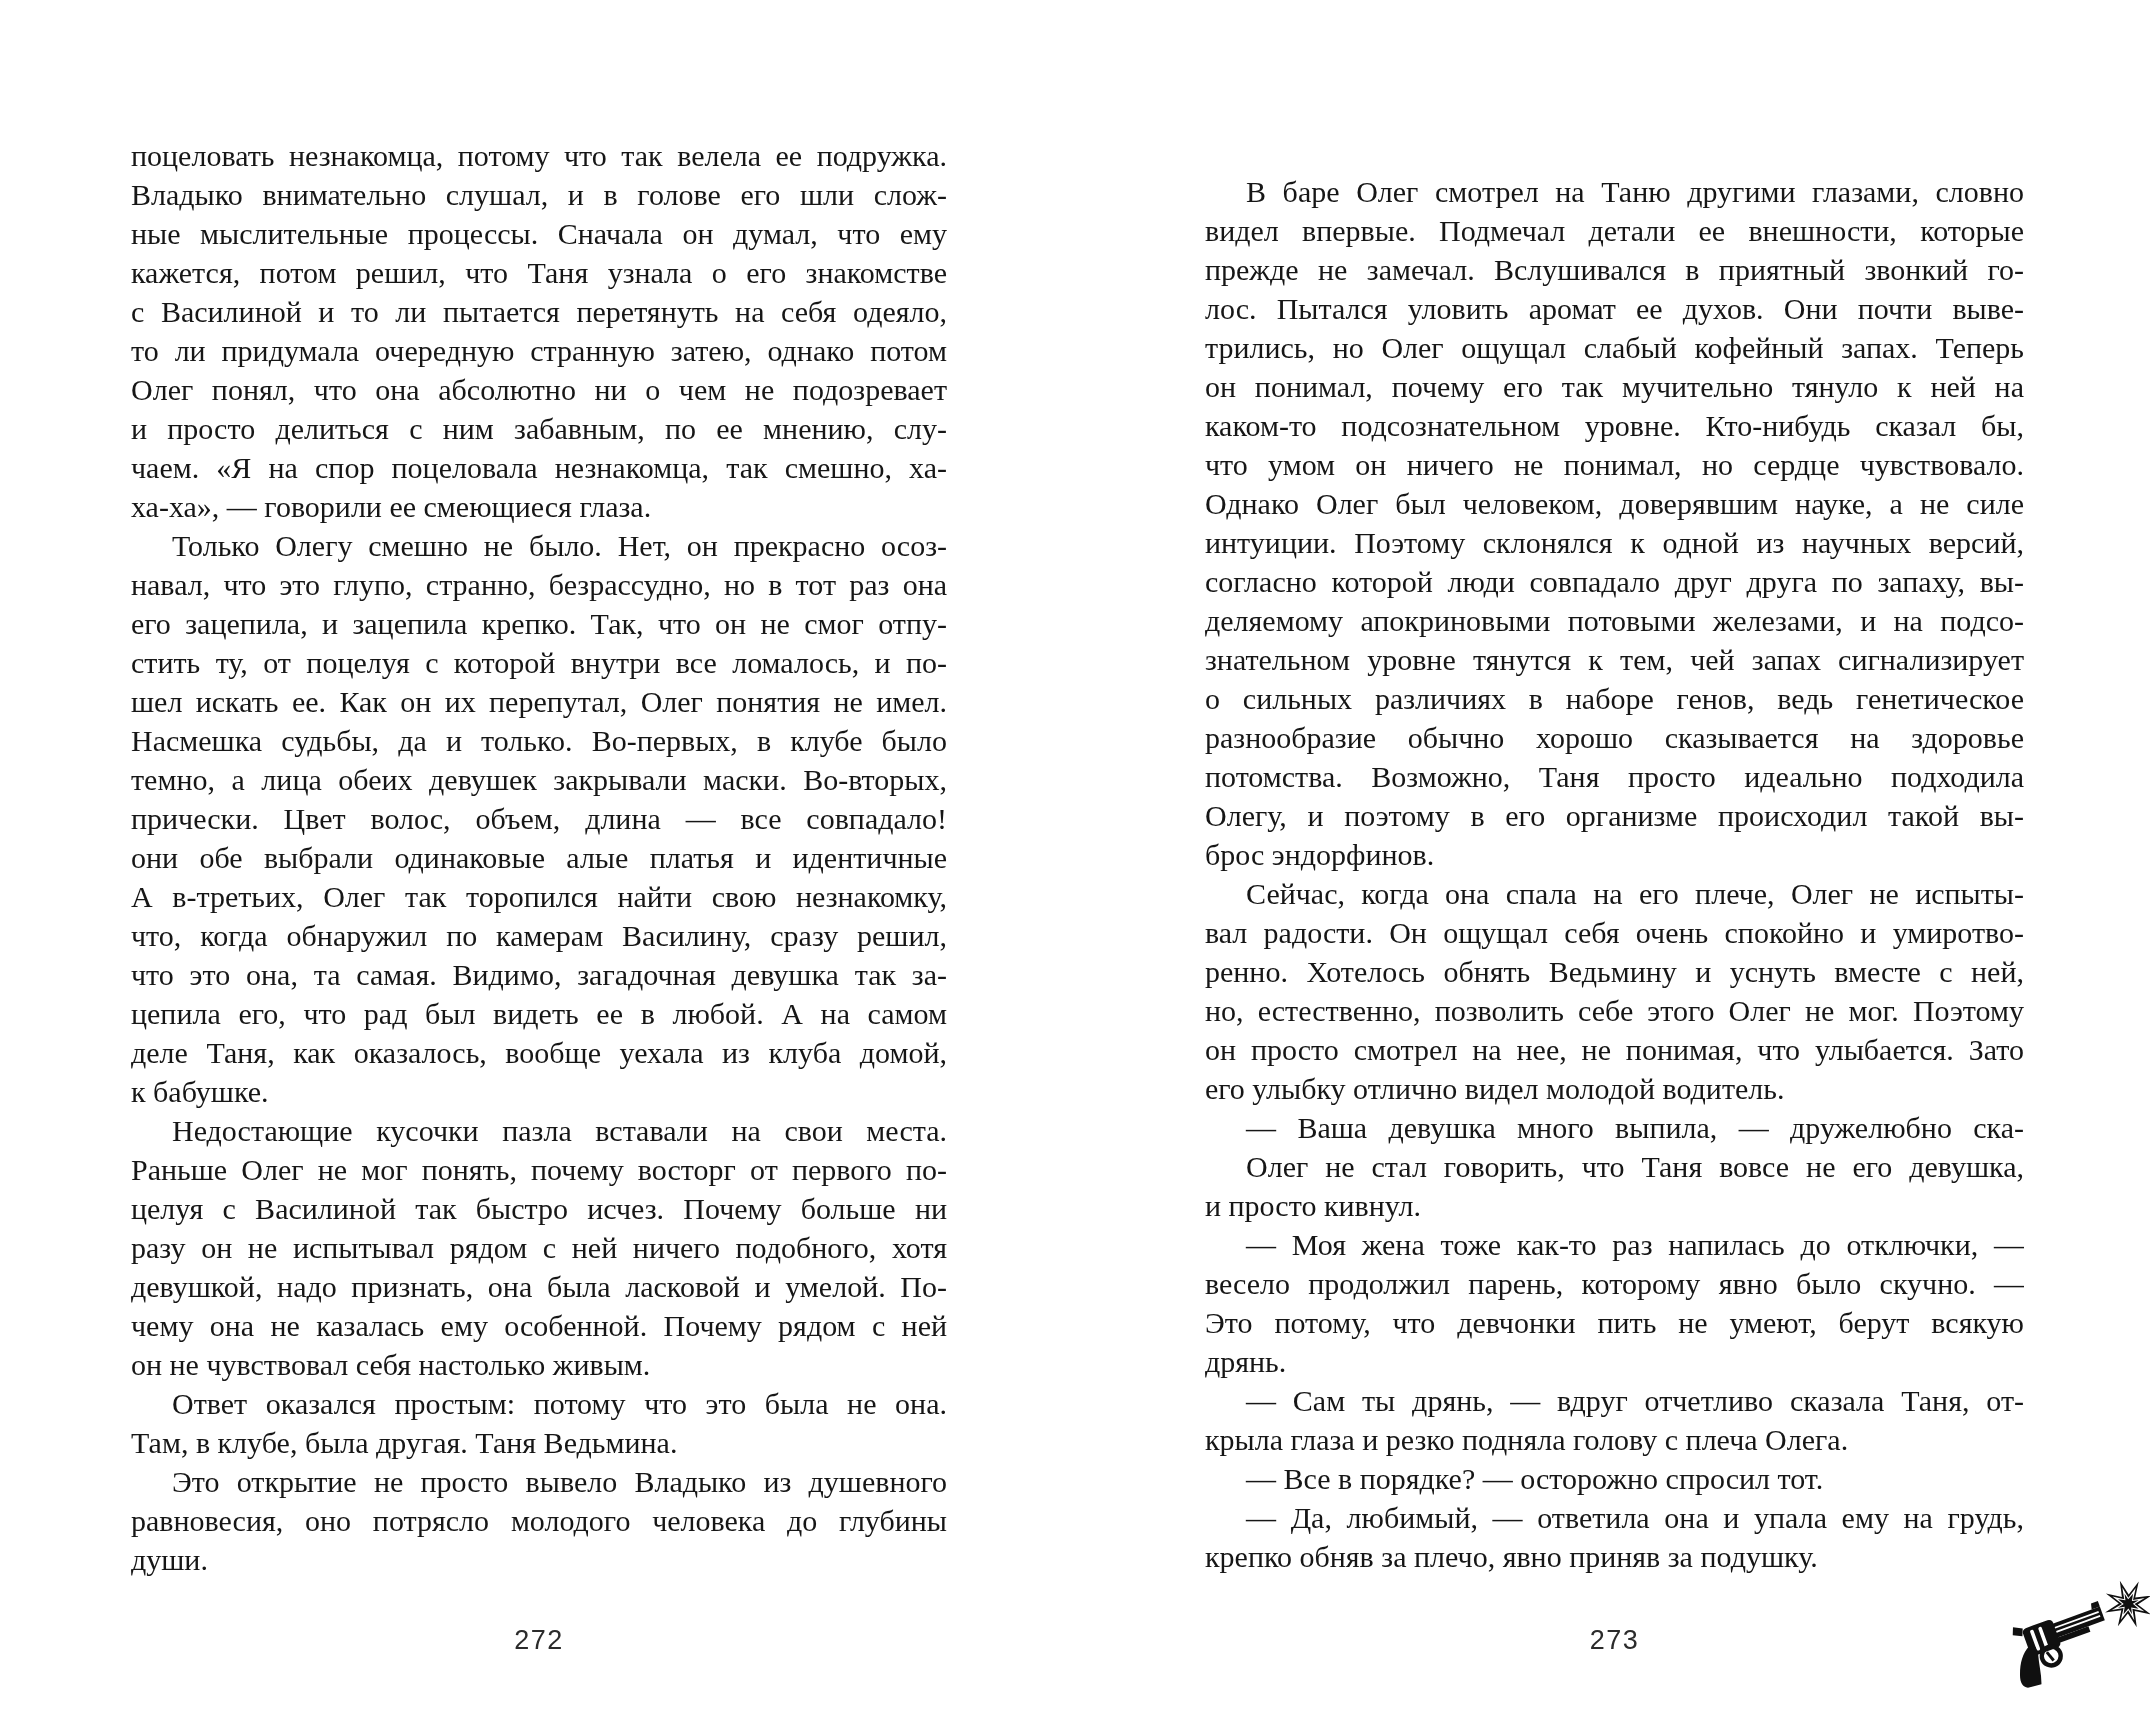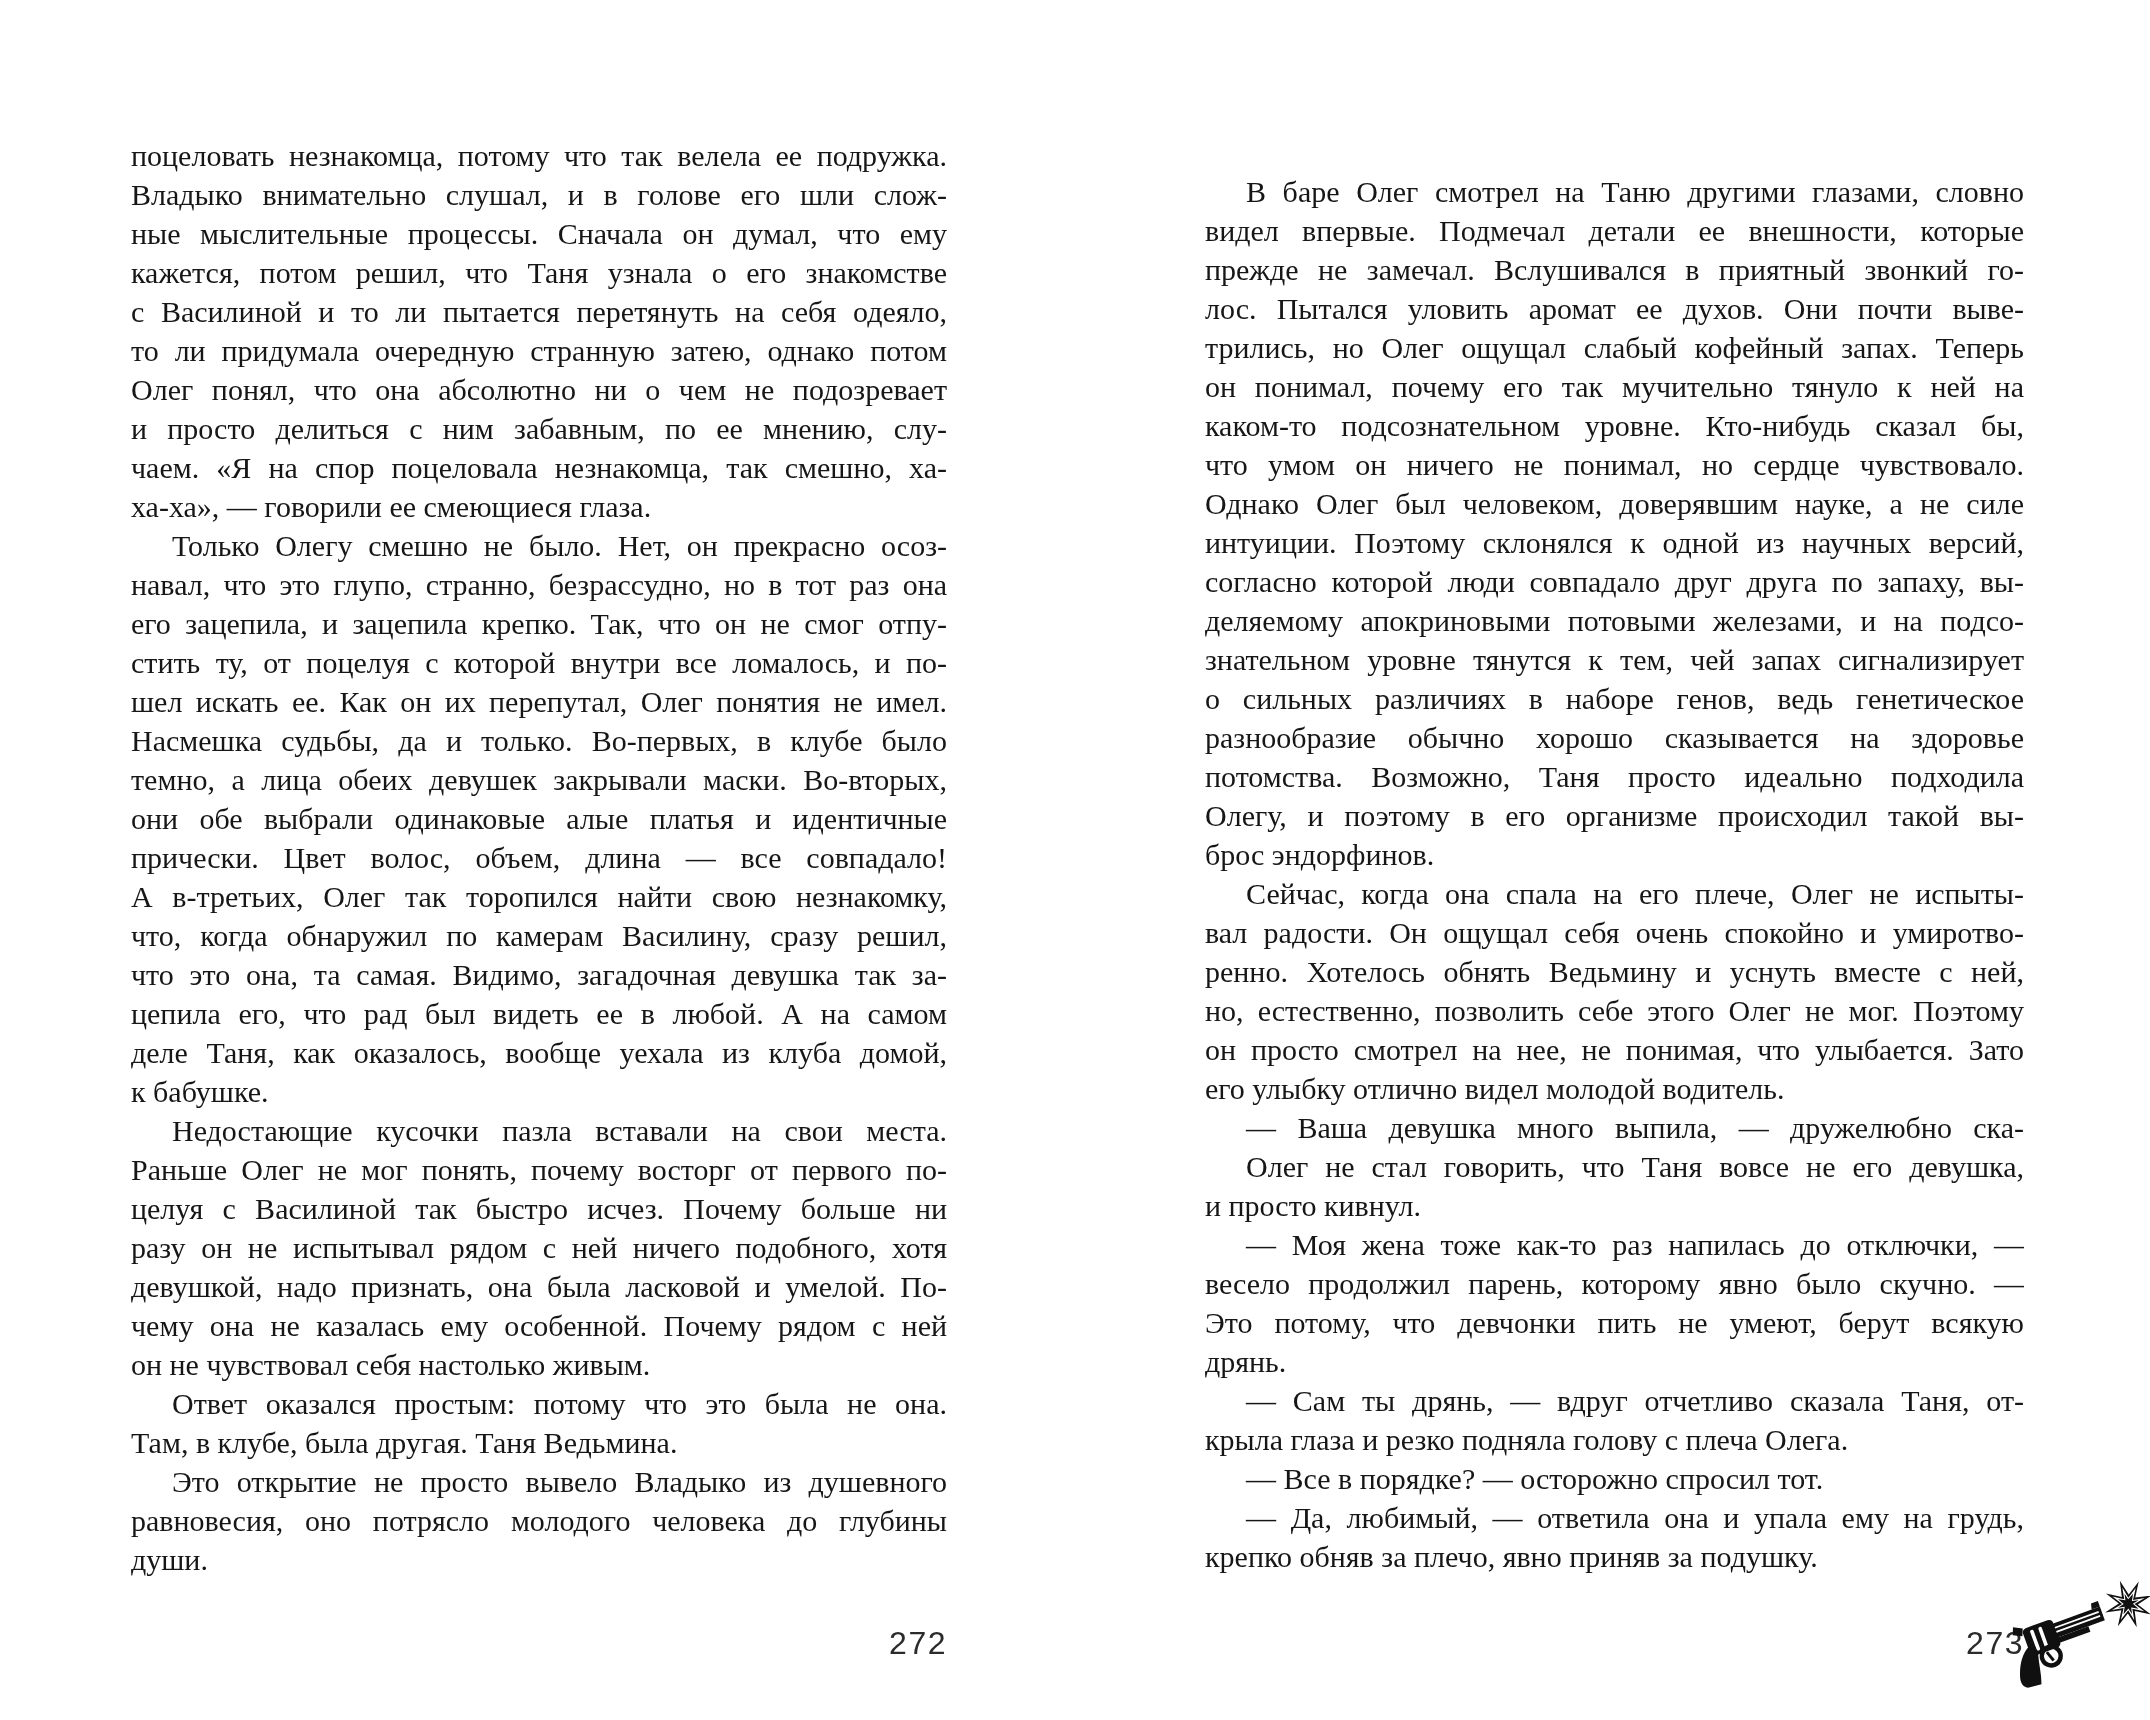--- a/index.html
+++ b/index.html
@@ -20,22 +20,22 @@
     height:39px; line-height:39px;
     font-size:30px;
     text-align:justify; text-align-last:justify;
     overflow:hidden; white-space:normal;
   }
   .line.nj { text-align:right; text-align-last:left; }
   .line.ind { text-indent:41px; }
   .pagenum {
     position:absolute; top:1625px;
     font-family:"Liberation Sans","DejaVu Sans",sans-serif;
-    font-size:32px; color:#2b2b2b;
-    text-align:right; letter-spacing:1.5px;
+    font-size:27px; color:#2b2b2b;
+    text-align:center; letter-spacing:1.5px;
   }
   #pn-left  { left:131px;  width:816px; }
   #pn-right { left:1205px; width:819px; }
   .revolver { position:absolute; left:1990px; top:1553px; width:160px; height:168px; }
   .revolver svg { display:block; }
 </style>
 </head>
 <body>
 
 <div class="spread">
@@ -51,22 +51,22 @@
       <div class="line">и просто делиться с ним забавным, по ее мнению, слу-</div>
       <div class="line">чаем. «Я на спор поцеловала незнакомца, так смешно, ха-</div>
       <div class="line nj">ха-ха», — говорили ее смеющиеся глаза.</div>
       <div class="line ind">Только Олегу смешно не было. Нет, он прекрасно осоз-</div>
       <div class="line">навал, что это глупо, странно, безрассудно, но в тот раз она</div>
       <div class="line">его зацепила, и зацепила крепко. Так, что он не смог отпу-</div>
       <div class="line">стить ту, от поцелуя с которой внутри все ломалось, и по-</div>
       <div class="line">шел искать ее. Как он их перепутал, Олег понятия не имел.</div>
       <div class="line">Насмешка судьбы, да и только. Во-первых, в клубе было</div>
       <div class="line">темно, а лица обеих девушек закрывали маски. Во-вторых,</div>
+      <div class="line">прически. Цвет волос, объем, длина — все совпадало!</div>
       <div class="line">они обе выбрали одинаковые алые платья и идентичные</div>
-      <div class="line">прически. Цвет волос, объем, длина — все совпадало!</div>
       <div class="line">А в-третьих, Олег так торопился найти свою незнакомку,</div>
       <div class="line">что, когда обнаружил по камерам Василину, сразу решил,</div>
       <div class="line">что это она, та самая. Видимо, загадочная девушка так за-</div>
       <div class="line">цепила его, что рад был видеть ее в любой. А на самом</div>
       <div class="line">деле Таня, как оказалось, вообще уехала из клуба домой,</div>
       <div class="line nj">к бабушке.</div>
       <div class="line ind">Недостающие кусочки пазла вставали на свои места.</div>
       <div class="line">Раньше Олег не мог понять, почему восторг от первого по-</div>
       <div class="line">целуя с Василиной так быстро исчез. Почему больше ни</div>
       <div class="line">разу он не испытывал рядом с ней ничего подобного, хотя</div>

